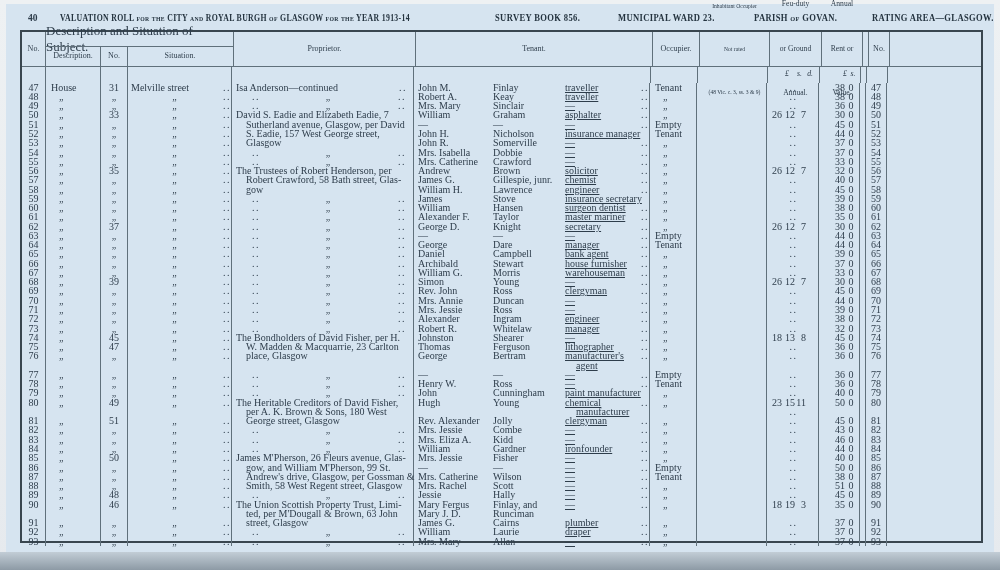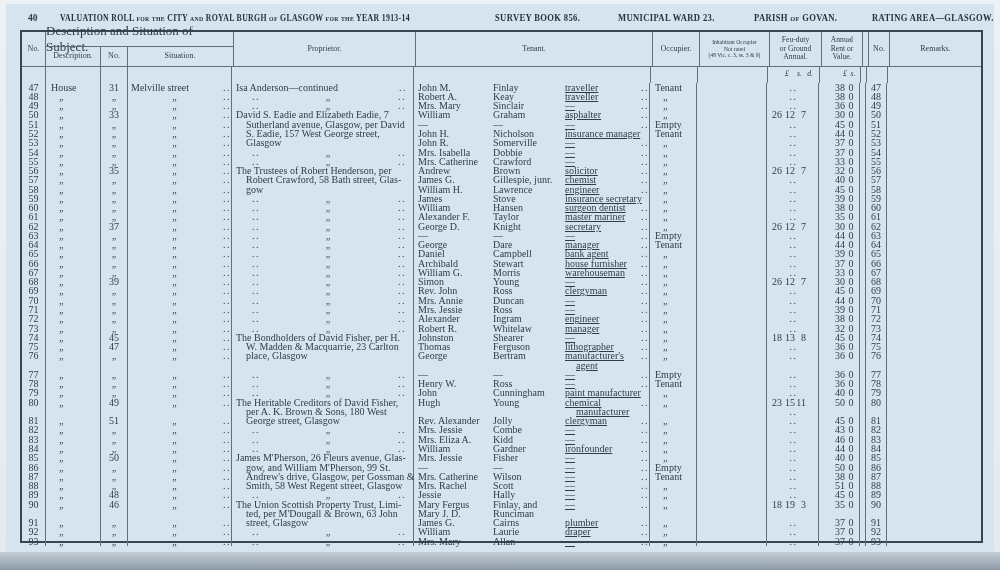--- a/index.html
+++ b/index.html
@@ -25,21 +25,21 @@
   
   .vtable{position:absolute;left:14px;top:26px;width:963px;height:513px;
     border:2px solid var(--heavy);box-sizing:border-box;}
   .w-rowno{width:24px}.w-descgrp{width:188px}.w-desc{width:55px}.w-sno{width:27px}
   .w-sit{width:104px}.w-prop{width:182px}.w-tf{width:75px}.w-tl{width:73px}
   .w-occ{width:88px}.w-occupier{width:47px}.w-inhab{width:70px}.w-feu{width:52px}
   .w-rent{width:41px}.w-no2{width:22px}.w-remarks{flex:1}
   .thead{display:flex;height:34px;border-bottom:1px solid var(--line);font-size:8px;}
   .hc{border-right:1px solid var(--line);display:flex;flex-direction:column;
       align-items:center;justify-content:center;text-align:center;line-height:1.12;
-      box-sizing:border-box;}
+      box-sizing:border-box;gap:36px;}
   .hc.last{border-right:none;}
   .hgroup{border-right:1px solid var(--line);display:flex;flex-direction:column;box-sizing:border-box;}
   .hgrp-title{height:14px;display:flex;align-items:center;justify-content:center;font-size:13px;}
   .hgrp-sub{flex:1;display:flex;border-top:1px solid var(--line);}
   .hgrp-sub .hc{height:100%;}
   .tiny{font-size:5.6px;line-height:1.25;}
   .h3l{font-size:7.6px;}
   .moneyrow{display:flex;height:16px;font-size:7.8px;font-style:italic;}
   .moneyrow .mc{border-right:1px solid var(--line);box-sizing:border-box;
       display:flex;align-items:flex-start;justify-content:center;padding-top:2px;}
@@ -104,21 +104,20 @@
         <span>Feu-duty</span>
         <span>or Ground</span>
         <span>Annual.</span>
       </div>
       <div class="hc w-rent h3l">
         <span>Annual</span>
         <span>Rent or</span>
         <span>Value.</span>
       </div>
       <div class="hc w-no2 dbl">No.</div>
-      <div class="hc w-remarks last">Remarks.</div>
     </div>
 
     <div class="moneyrow">
       <div class="mc w-rowno"></div>
       <div class="mc w-desc"></div>
       <div class="mc w-sno"></div>
       <div class="mc w-sit"></div>
       <div class="mc w-prop"></div>
       <div class="mc" style="width:237px;border-right:1px solid var(--line)"></div>
       <div class="mc w-occupier"></div>

